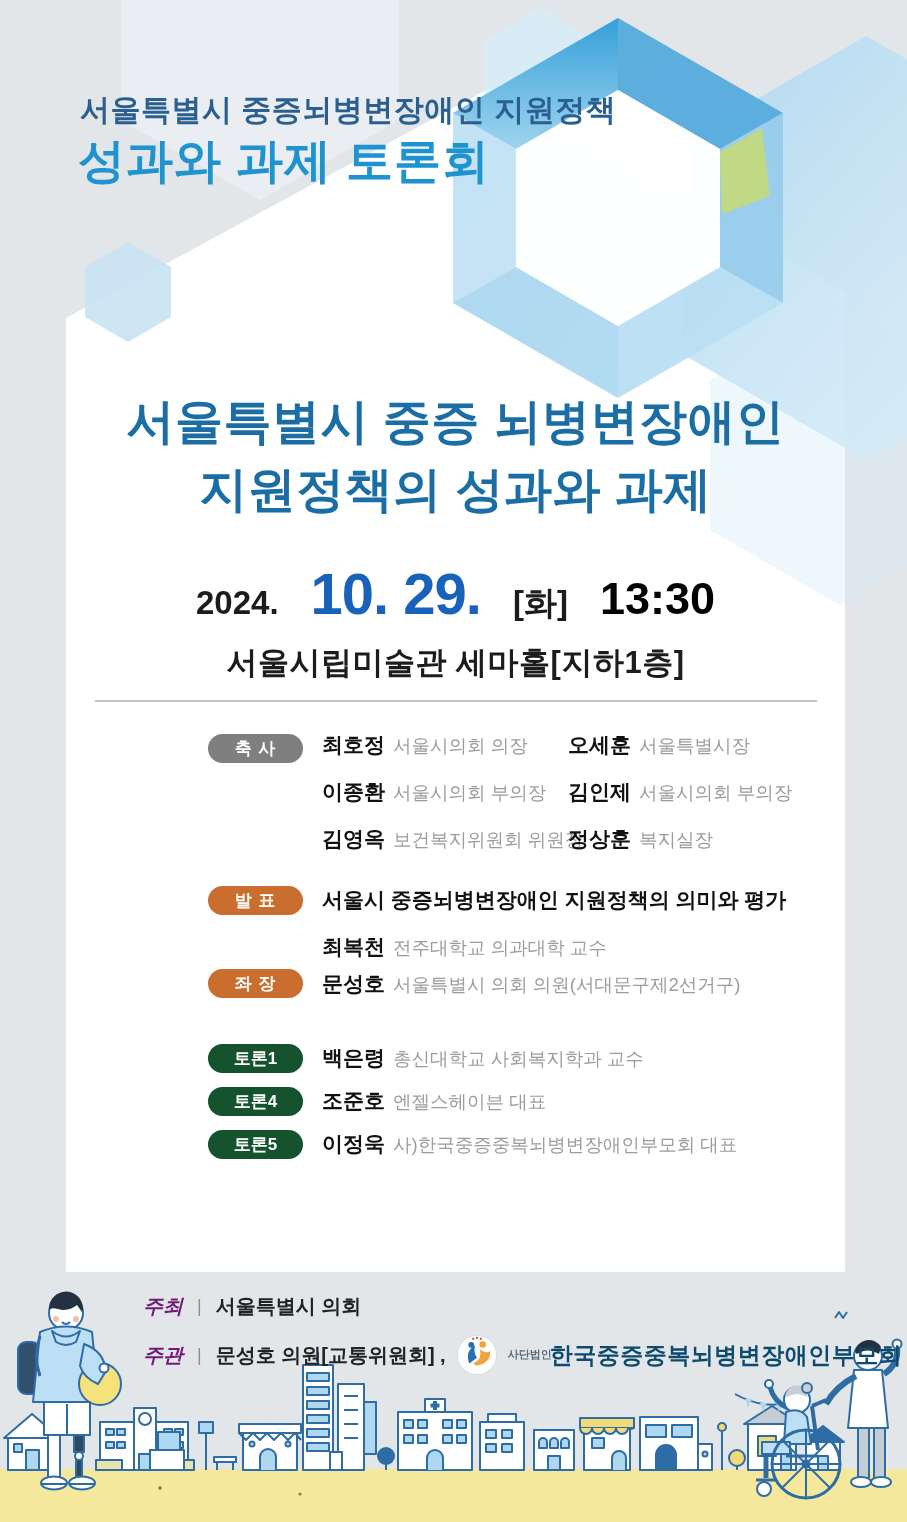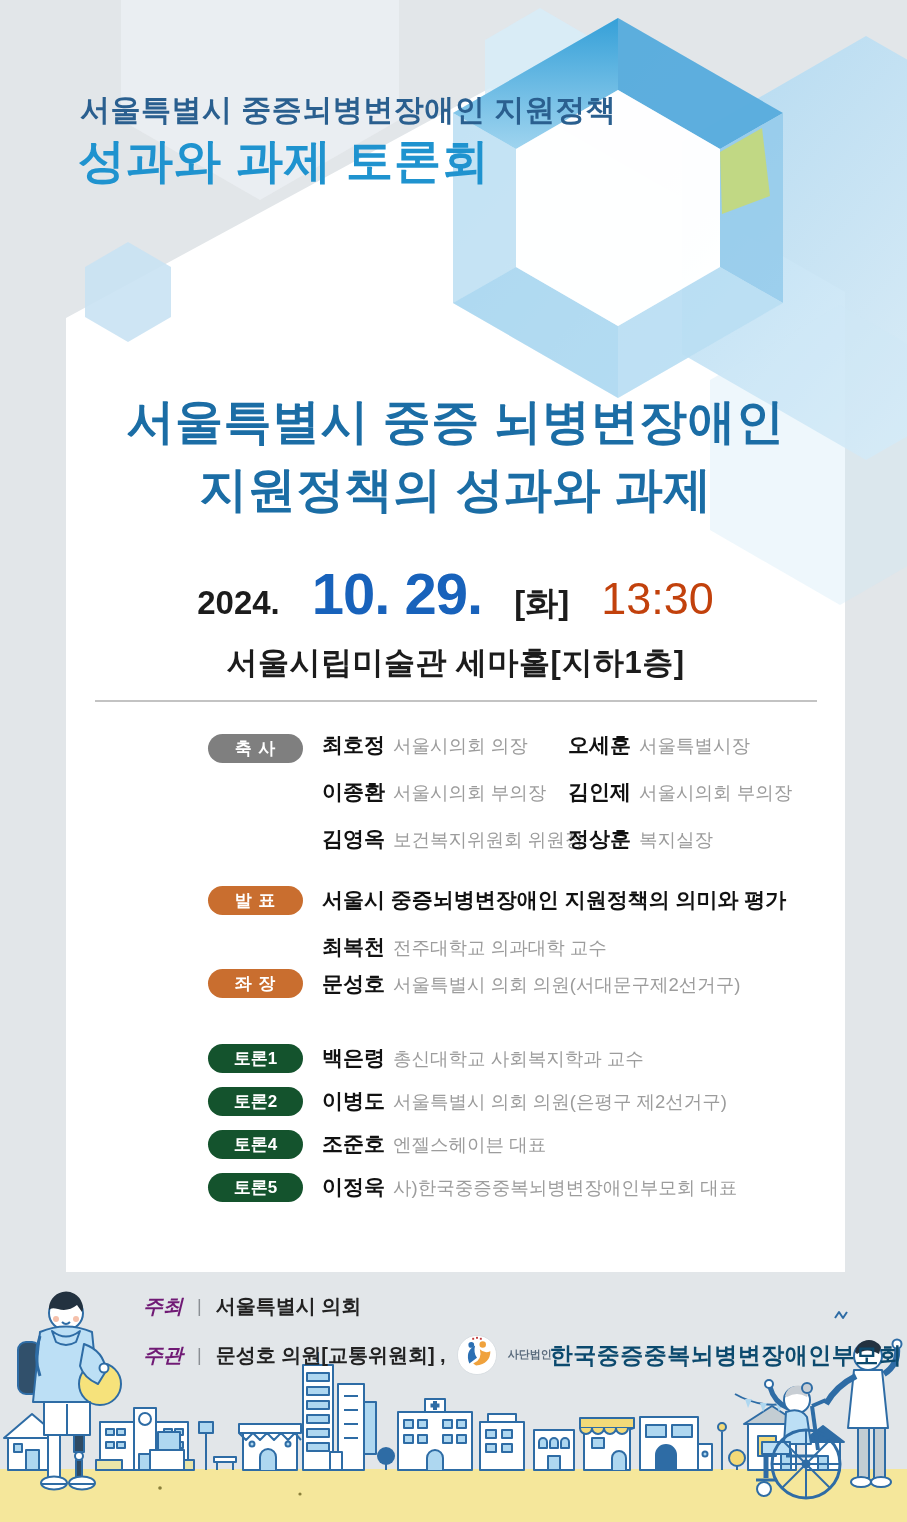--- a/index.html
+++ b/index.html
@@ -34,21 +34,21 @@
     line-height:1.42;letter-spacing:.5px;
   }
   
   .date-row{
     position:absolute;left:66px;top:560px;width:779px;
     display:flex;justify-content:center;align-items:baseline;gap:32px;white-space:nowrap;
   }
   .dt-year{font-size:33px;font-weight:800;color:#1c1c1c;}
   .dt-date{font-size:58px;font-weight:900;color:#1862bb;letter-spacing:-1px;}
   .dt-day{font-size:33px;font-weight:800;color:#1c1c1c;}
-  .dt-time{font-size:45px;font-weight:400;color:#c2410c;}
+  .dt-time{font-size:45px;font-weight:700;color:#000000;}
   .venue{
     position:absolute;left:66px;top:642px;width:779px;text-align:center;
     font-size:31px;font-weight:800;color:#1c1c1c;letter-spacing:.5px;
   }
   .divider{position:absolute;left:95px;top:700px;width:722px;height:2px;background:#c3c3c3;}
   
   .badge{
     position:absolute;left:208px;width:95px;height:29px;border-radius:15px;
     display:flex;align-items:center;justify-content:center;
     color:#fff;font-size:17px;font-weight:700;letter-spacing:1px;white-space:nowrap;
@@ -202,27 +202,20 @@
       <span class="pname">문성호</span>
       <span class="ptitle">서울특별시 의회 의원(서대문구제2선거구)</span>
     </div>
 
     <div class="toron">
       <div class="toron-row">
         <div class="toron-badge">토론1</div>
         <div class="toron-text pair">
           <span class="pname">백은령</span>
           <span class="ptitle">총신대학교 사회복지학과 교수</span>
-        </div>
-      </div>
-      <div class="toron-row">
-        <div class="toron-badge">토론2</div>
-        <div class="toron-text pair">
-          <span class="pname">이병도</span>
-          <span class="ptitle">서울특별시 의회 의원(은평구 제2선거구)</span>
         </div>
       </div>
       <div class="toron-row">
         <div class="toron-badge">토론4</div>
         <div class="toron-text pair">
           <span class="pname">조준호</span>
           <span class="ptitle">엔젤스헤이븐 대표</span>
         </div>
       </div>
       <div class="toron-row">

